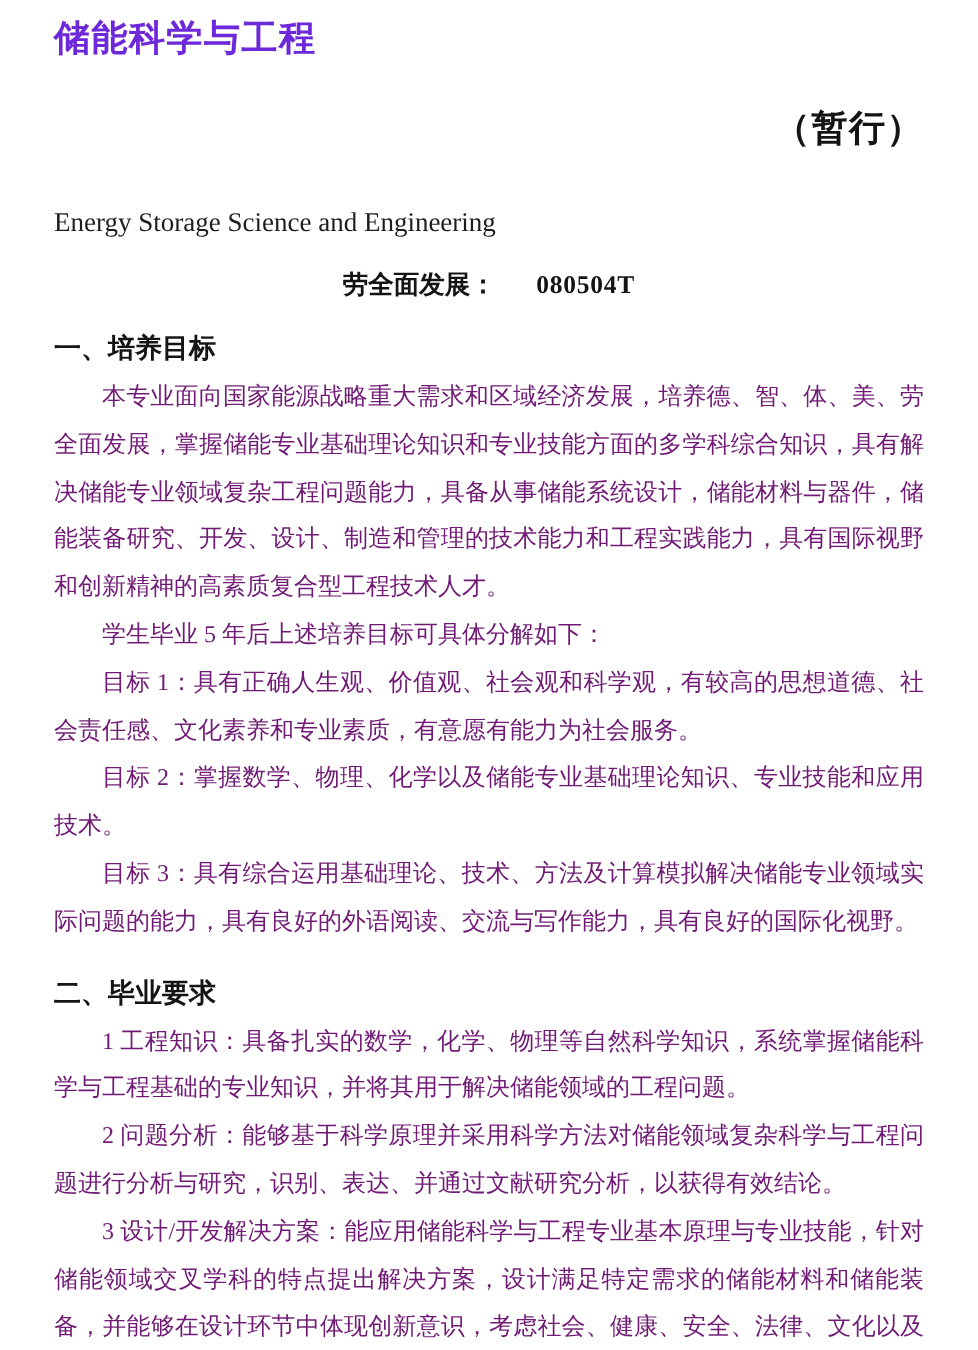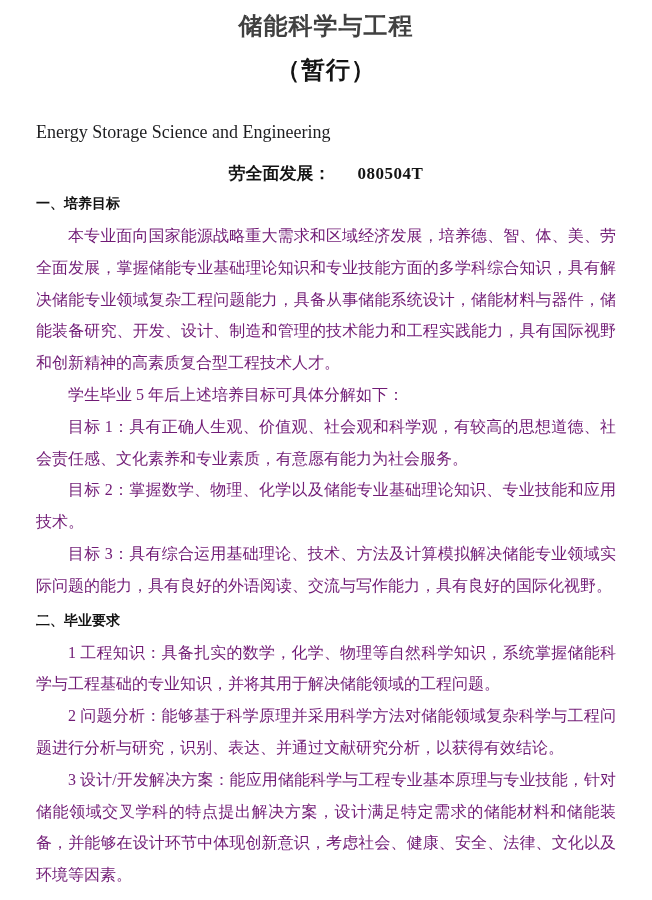--- a/index.html
+++ b/index.html
@@ -12,33 +12,33 @@
     background: #ffffff;
     overflow: hidden;
     color: #1d1d1f;
     font-family: "Liberation Serif", "DejaVu Serif", serif;
   }
   .doc-title {
     font-family: "Liberation Sans", "DejaVu Sans", sans-serif;
     font-weight: bold;
     font-size: 24px;
     line-height: 36px;
-    text-align: center;
+    text-align: left;
     letter-spacing: 1px;
     margin: 2px 0 0 0;
-    color: #404040;
+    color: #6d28d9;
   }
   .doc-subtitle {
     font-family: "Liberation Sans", "DejaVu Sans", sans-serif;
     font-weight: bold;
     font-size: 24px;
     line-height: 36px;
-    text-align: center;
+    text-align: right;
     letter-spacing: 1px;
-    margin: 8px 0 0 0;
+    margin: 24px 0 0 0;
     color: #141414;
   }
   .title-en {
     font-size: 18px;
     line-height: 24px;
     text-align: left;
     margin-top: 32px;
     color: #1d1d1f;
   }
   .code-line {
@@ -49,23 +49,23 @@
     font-weight: bold;
     color: #141414;
   }
   .code-line .code-value {
     margin-left: 27px;
     letter-spacing: 0.5px;
   }
   .section-heading {
     font-family: "Liberation Sans", "DejaVu Sans", sans-serif;
     font-weight: bold;
-    font-size: 14px;
+    font-size: 18px;
     line-height: 27px;
-    margin: 5px 0 3px 0;
+    margin: 18px 0 3px 0;
     color: #141414;
   }
   .body-para {
     font-size: 16px;
     line-height: 31.8px;
     margin: 0;
     text-align: justify;
     text-indent: 2em;
     color: #701a75;
   }

